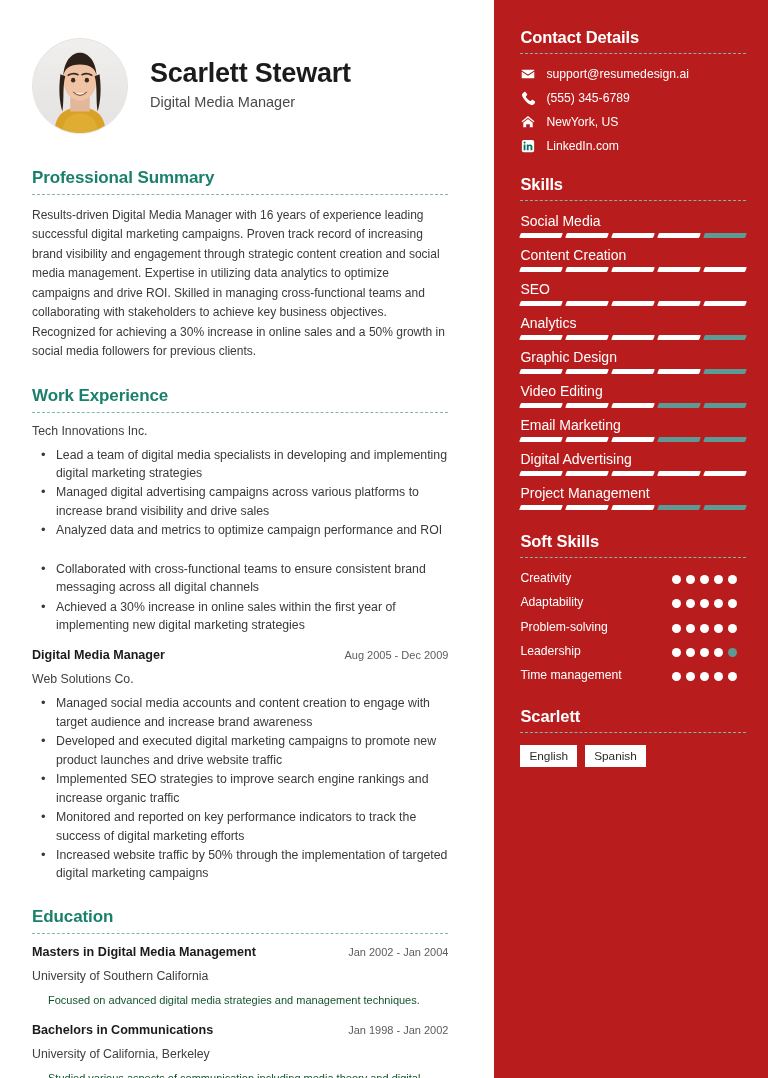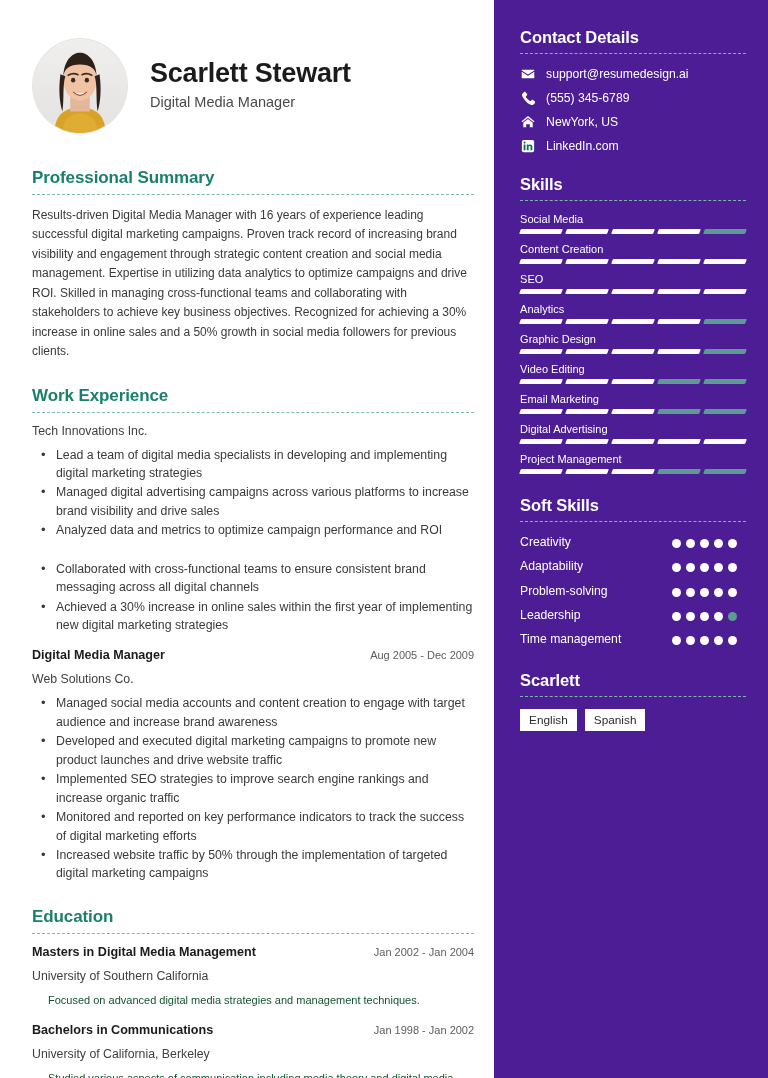--- a/index.html
+++ b/index.html
@@ -7,21 +7,21 @@
   html, body { width:768px; height:1078px; }
   body {
     font-family:"Liberation Sans", sans-serif;
     background:#ffffff;
     color:#333333;
     -webkit-font-smoothing:antialiased;
   }
   .page { position:relative; width:768px; height:1078px; display:flex; overflow:hidden; }
 
   
-  .main { width:510px; padding:28px 20px 0 32px; }
+  .main { width:510px; padding:28px 46px 0 32px; }
 
   .header { display:flex; align-items:center; gap:22px; height:116px; }
   .avatar {
     width:96px; height:96px; border-radius:50%;
     flex:0 0 96px; overflow:hidden; background:#ececeb;
     border:1px solid #e4e4e2; position:relative;
   }
   .avatar svg { display:block; width:100%; height:100%; }
   .name-block { padding-bottom:4px; }
   .name {
@@ -62,21 +62,21 @@
     margin-bottom:1px; position:relative; padding-left:2px;
   }
   ul.bullets li::before {
     content:"•"; position:absolute; left:-13px; top:-1px;
     color:#3a3a3a; font-size:13px;
   }
   .bullets-gap { height:11px; }
 
   
   .sidebar {
-    width:282px; background:#4c1d95; color:#ffffff;
+    width:282px; background:#b91c1c; color:#ffffff;
     padding:28px 22px 0 26px;
   }
   .s-title {
     font-size:16.5px; font-weight:bold; color:#ffffff; letter-spacing:-0.1px;
   }
   .s-rule { margin-top:6px; border-top:1.5px dashed #7fb3ab; height:0; }
   .s-section { margin-top:22px; }
   .s-section:first-child { margin-top:0; }
   .s-body { margin-top:12px; }
 
@@ -84,21 +84,21 @@
     display:flex; align-items:center; gap:11px; margin-bottom:9px;
     font-size:12.2px; color:#ffffff;
   }
   .contact-row .ic {
     width:15px; height:15px; flex:0 0 15px;
     display:flex; align-items:center; justify-content:center;
   }
   .contact-row .ic svg { width:14px; height:14px; fill:#ffffff; display:block; }
 
   .skill { margin-bottom:9px; }
-  .skill-name { font-size:11px; color:#ffffff; margin-bottom:4px; }
+  .skill-name { font-size:14px; color:#ffffff; margin-bottom:4px; }
   .skill-bar { display:flex; gap:4px; }
   .seg {
     flex:1; height:5px; border-radius:1px;
     background:#ffffff;
     transform:skewX(-20deg);
   }
   .seg.off { background:#5c9a93; }
 
   .soft-row {
     display:flex; justify-content:space-between; align-items:flex-start;

